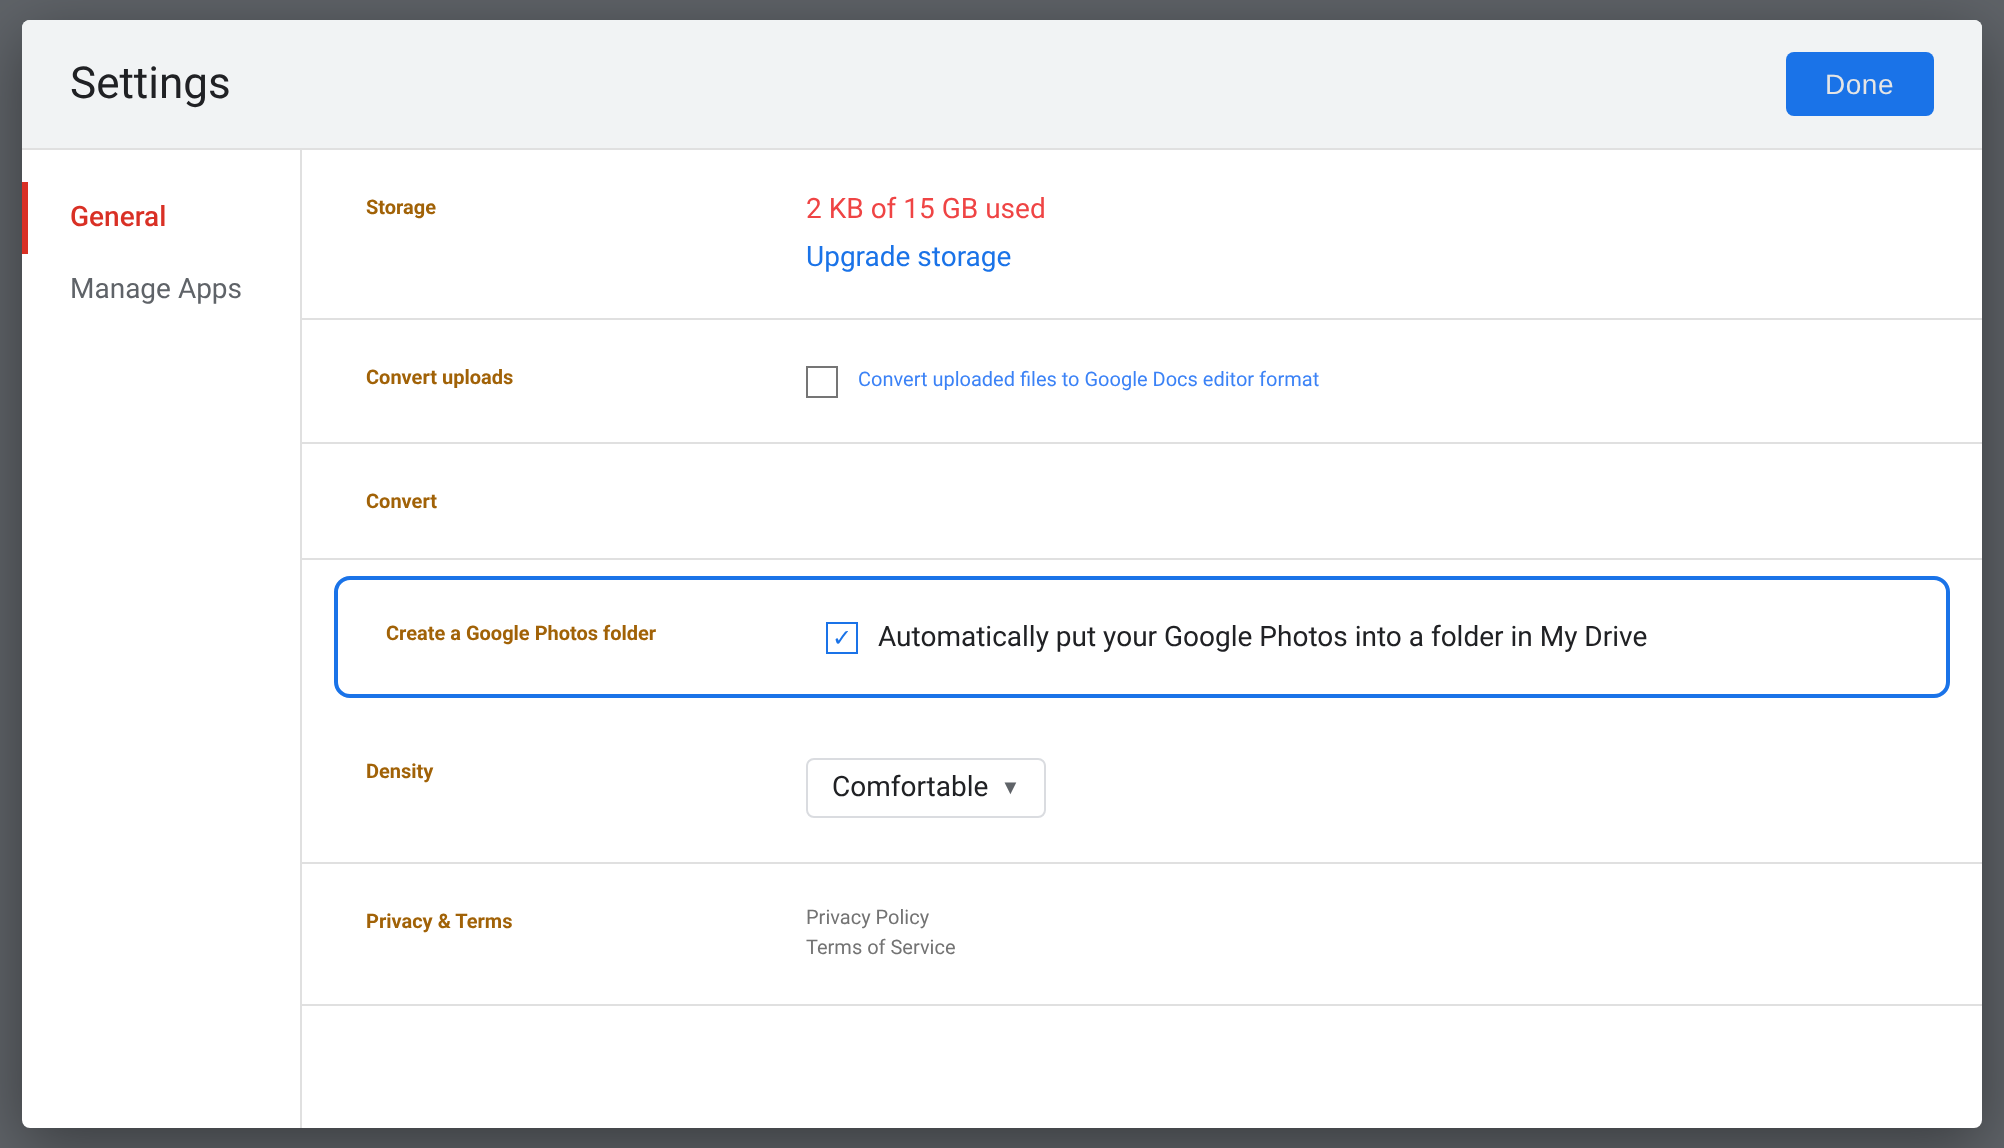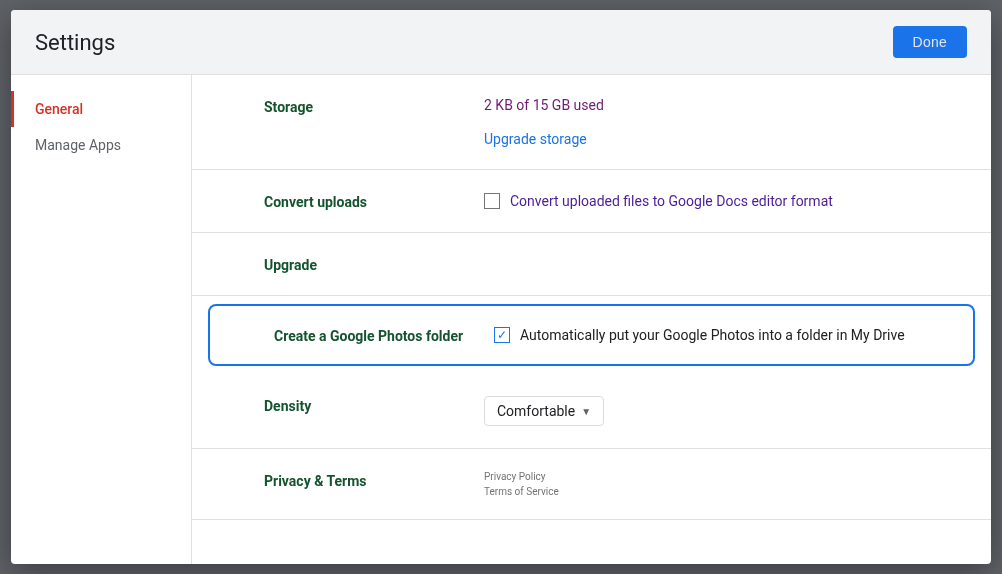--- a/index.html
+++ b/index.html
@@ -48,21 +48,21 @@
       font-weight: 500;
       cursor: pointer;
       letter-spacing: 0.25px;
     }
     .modal-body {
       display: flex;
       flex: 1;
       overflow: hidden;
     }
     .sidebar {
-      width: 181px;
+      width: 140px;
       padding: 16px 0;
       border-right: 1px solid #e0e0e0;
       flex-shrink: 0;
       position: relative;
     }
     .sidebar-item {
       padding: 10px 24px;
       font-size: 14px;
       cursor: pointer;
       color: #5f6368;
@@ -85,58 +85,57 @@
       border-bottom: 1px solid #e0e0e0;
     }
     .settings-row.highlighted {
       border: 2px solid #1a73e8;
       border-radius: 8px;
       margin: 8px 16px;
       padding: 20px 24px;
     }
     .row-label {
       width: 220px;
-      font-size: 14px;
+      font-size: 10px;
       font-weight: 700;
-      color: #14532d;
+      color: #a16207;
       flex-shrink: 0;
       padding-top: 2px;
-      margin-left: 40px;
     }
     .row-content {
       flex: 1;
       font-size: 14px;
       color: #202124;
     }
     .storage-used {
       font-size: 14px;
-      color: #701a75;
-      margin-bottom: 18px;
+      color: #ef4444;
+      margin-bottom: 8px;
     }
     .upgrade-link {
       color: #1a73e8;
       text-decoration: none;
       font-size: 14px;
     }
     .convert-row {
       display: flex;
       align-items: center;
       gap: 10px;
     }
     .convert-checkbox {
       width: 16px;
       height: 16px;
       border: 1.5px solid #757575;
       background: #fff;
       flex-shrink: 0;
       margin-top: 1px;
     }
     .convert-label {
-      font-size: 14px;
-      color: #4c1d95;
+      font-size: 10px;
+      color: #3b82f6;
     }
     .language-link {
       color: #1a73e8;
       text-decoration: none;
       font-size: 14px;
     }
     .density-dropdown {
       display: inline-flex;
       align-items: center;
       gap: 6px;
@@ -223,21 +222,21 @@
         <div class="row-label">Convert uploads</div>
         <div class="row-content">
           <div class="convert-row">
             <div class="convert-checkbox"></div>
             <span class="convert-label">Convert uploaded files to Google Docs editor format</span>
           </div>
         </div>
       </div>
 
       <div class="settings-row">
-        <div class="row-label">Upgrade</div>
+        <div class="row-label">Convert</div>
       </div>
 
       <div class="settings-row highlighted">
         <div class="row-label">Create a Google Photos folder</div>
         <div class="row-content">
           <div class="photos-row-content">
             <div class="photos-checkbox">
               <span class="checkmark">✓</span>
             </div>
             <span class="photos-label">Automatically put your Google Photos into a folder in My Drive</span>

